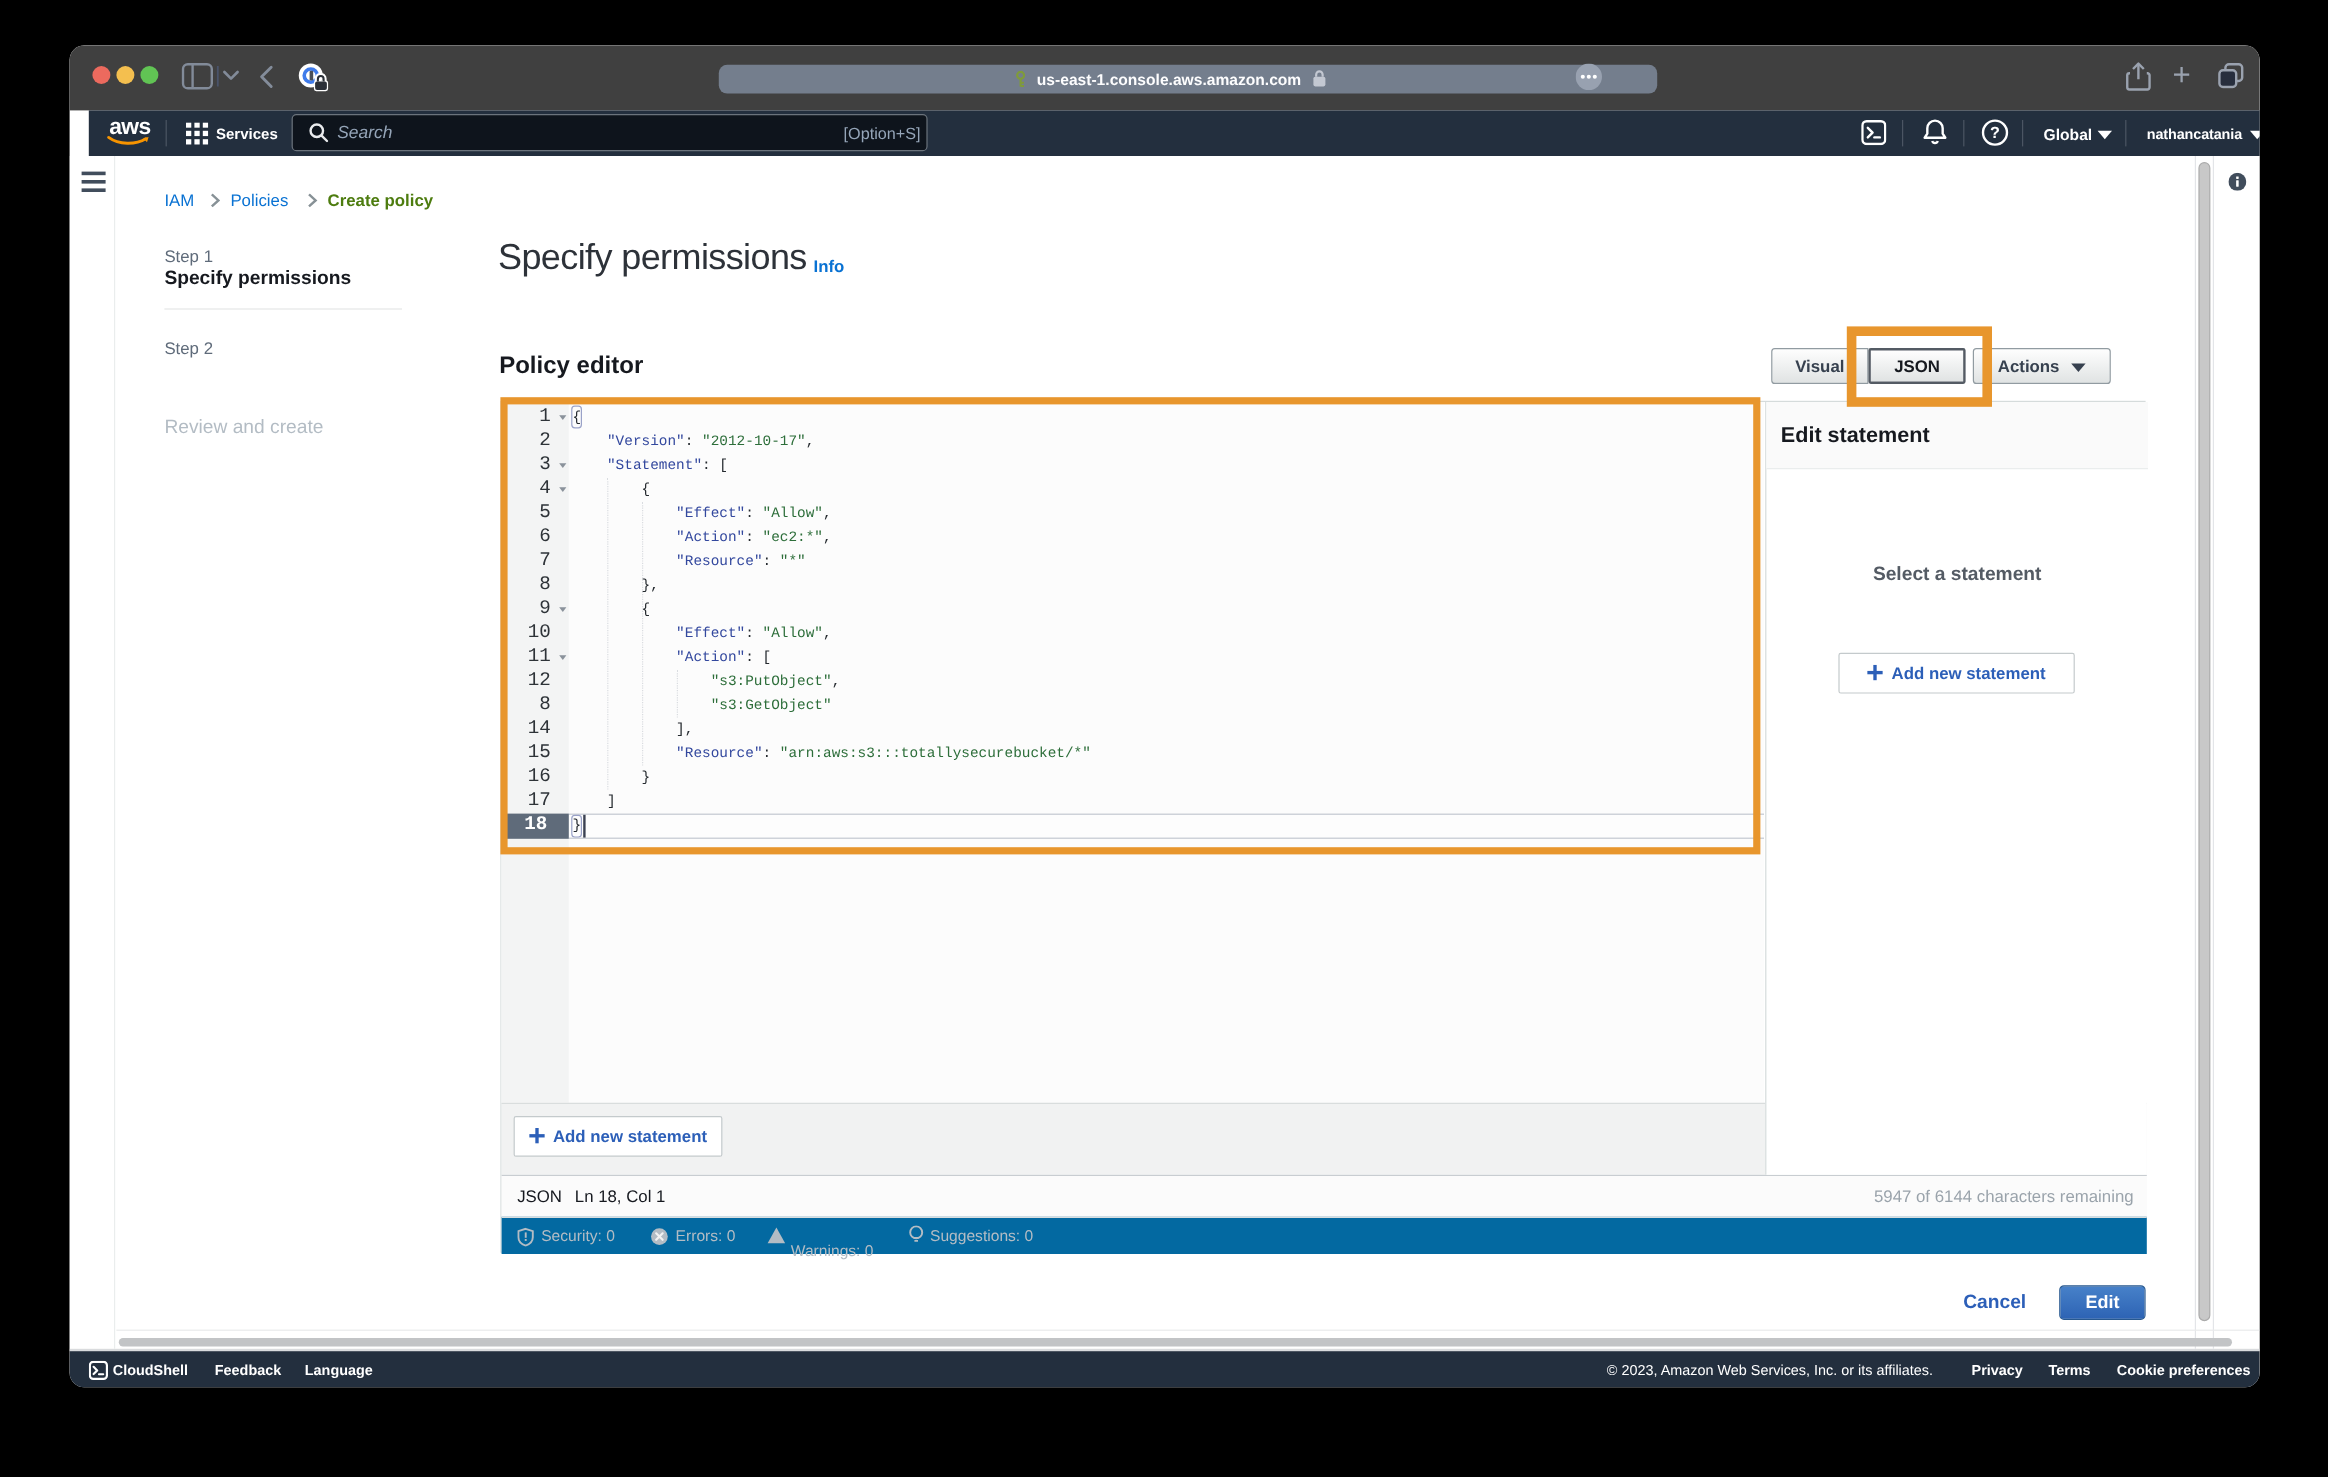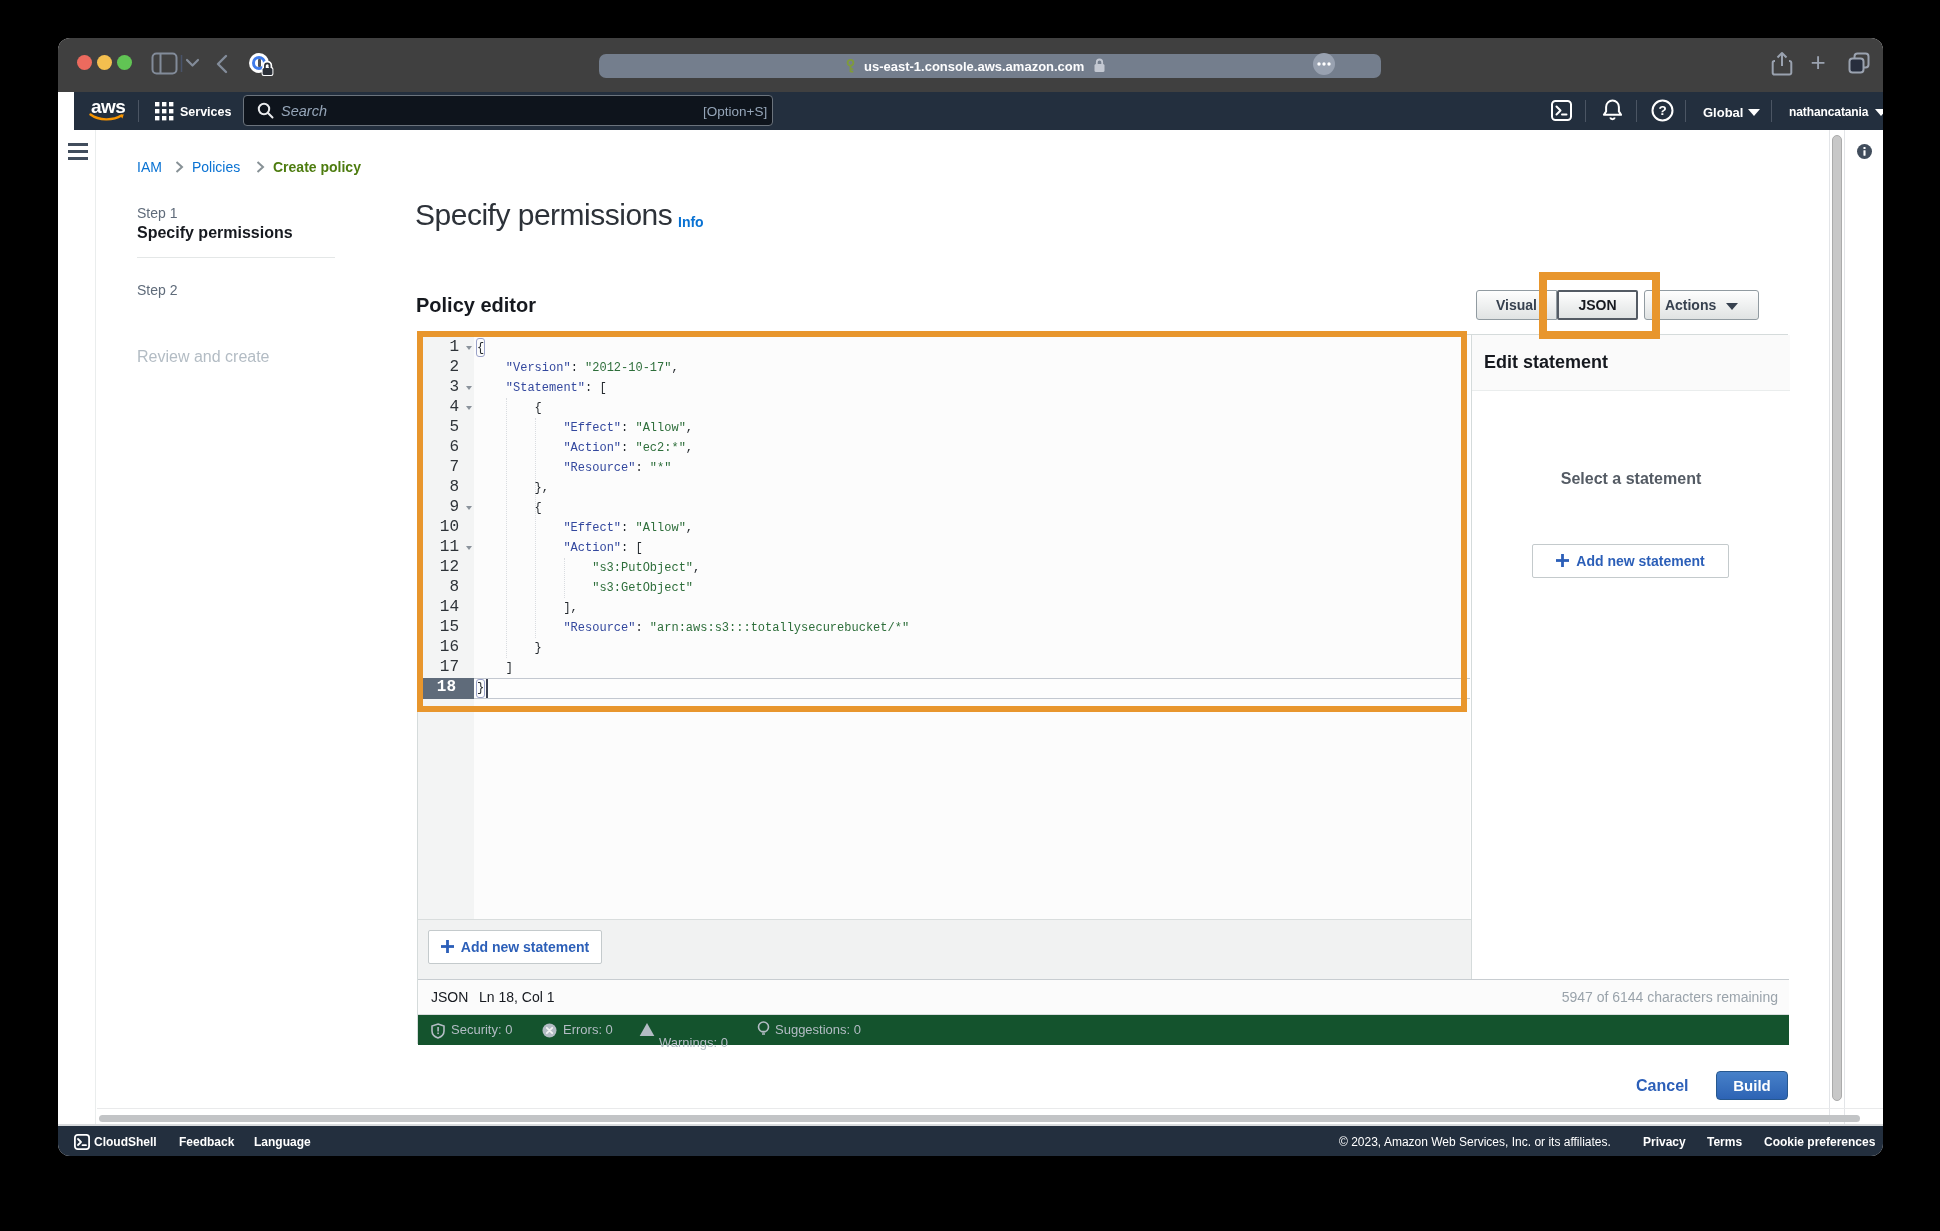--- a/index.html
+++ b/index.html
@@ -257,21 +257,21 @@
               <rect x="0" y="5.1" width="13" height="2.8" fill="#2c5fb8"></rect>
             </svg>Add new statement</span>
       </div>
 
       <div class="abs" style="left:0; top:644px; width:1371px; height:35px; background:#fbfbfb; border-top:1px solid #c8cdd1;">
         <div class="abs" style="left:13px; top:9px; font-size:14px; color:#16191f;">JSON</div>
         <div class="abs" style="left:61px; top:9px; font-size:14px; color:#16191f;">Ln 18, Col 1</div>
         <div class="abs" style="right:11px; top:9px; font-size:14px; color:#9aa3ab;">5947 of 6144 characters remaining</div>
       </div>
 
-      <div class="abs" style="left:0; top:679px; width:1371px; height:31px; background:#14532d; border-top:1px solid #d9dddd; color:#b3bcc4; font-size:13px;">
+      <div class="abs" style="left:0; top:679px; width:1371px; height:31px; background:#0369a1; border-top:1px solid #d9dddd; color:#b3bcc4; font-size:13px;">
         <svg class="abs" style="left:13px; top:8px;" width="14" height="16" viewBox="0 0 14 16">
             <path d="M7 1 L13 3 V8 c0 3.5 -2.7 5.8 -6 7 c-3.3 -1.2 -6 -3.5 -6 -7 V3 Z" fill="none" stroke="#b3bcc4" stroke-width="1.6"></path>
             <rect x="6.3" y="4" width="1.6" height="4.5" fill="#b3bcc4"></rect>
             <rect x="6.3" y="9.5" width="1.6" height="1.6" fill="#b3bcc4"></rect>
           </svg>
         <span class="abs" style="left:33px; top:7px;">Security: 0</span>
         <svg class="abs" style="left:124px; top:8px;" width="15" height="15" viewBox="0 0 15 15">
             <circle cx="7.5" cy="7.5" r="7" fill="#b3bcc4"></circle>
             <path d="M4.8 4.8 L10.2 10.2 M10.2 4.8 L4.8 10.2" stroke="#f2f3f3" stroke-width="1.8" stroke-linecap="round"></path>
           </svg>
@@ -297,21 +297,21 @@
                 <rect x="5.1" y="0" width="2.8" height="13" fill="#2c5fb8"></rect>
                 <rect x="0" y="5.1" width="13" height="2.8" fill="#2c5fb8"></rect>
               </svg>Add new statement</span>
         </div>
       </div>
     </div>
 
     <div class="abs" style="left:359px; top:201px; width:1050px; height:381px; border:6px solid #e8962d; z-index:40;"></div>
 
     <div class="abs" style="left:1578px; top:947px; font-size:16px; color:#2c5fb8; font-weight:bold;">Cancel</div>
-    <div class="abs" style="left:1658px; top:941px; width:72px; height:29px; border-radius:4px; background:linear-gradient(#4781c9,#2d63b4); border:1px solid #27588f; text-align:center; line-height:27px; color:#fff; font-size:15px; font-weight:bold;">Build</div>
+    <div class="abs" style="left:1658px; top:941px; width:72px; height:29px; border-radius:4px; background:linear-gradient(#4781c9,#2d63b4); border:1px solid #27588f; text-align:center; line-height:27px; color:#fff; font-size:15px; font-weight:bold;">Edit</div>
   </div>
   <div id="foot">
     <svg class="abs" style="left:16px; top:8px;" width="16" height="16" viewBox="0 0 16 16">
       <rect x="0.9" y="0.9" width="14.2" height="14.2" rx="2.8" fill="none" stroke="#fff" stroke-width="1.8"></rect>
       <path d="M4 5 L7 8 L4 11" fill="none" stroke="#fff" stroke-width="1.8" stroke-linejoin="round" stroke-linecap="round"></path>
       <line x1="8.5" y1="11.2" x2="12" y2="11.2" stroke="#fff" stroke-width="1.8" stroke-linecap="round"></line>
     </svg>
     <div class="abs" style="left:36px; top:9px; font-size:12px; font-weight:bold;">CloudShell</div>
     <div class="abs" style="left:121px; top:9px; font-size:12px; font-weight:bold;">Feedback</div>
     <div class="abs" style="left:196px; top:9px; font-size:12px; font-weight:bold;">Language</div>

